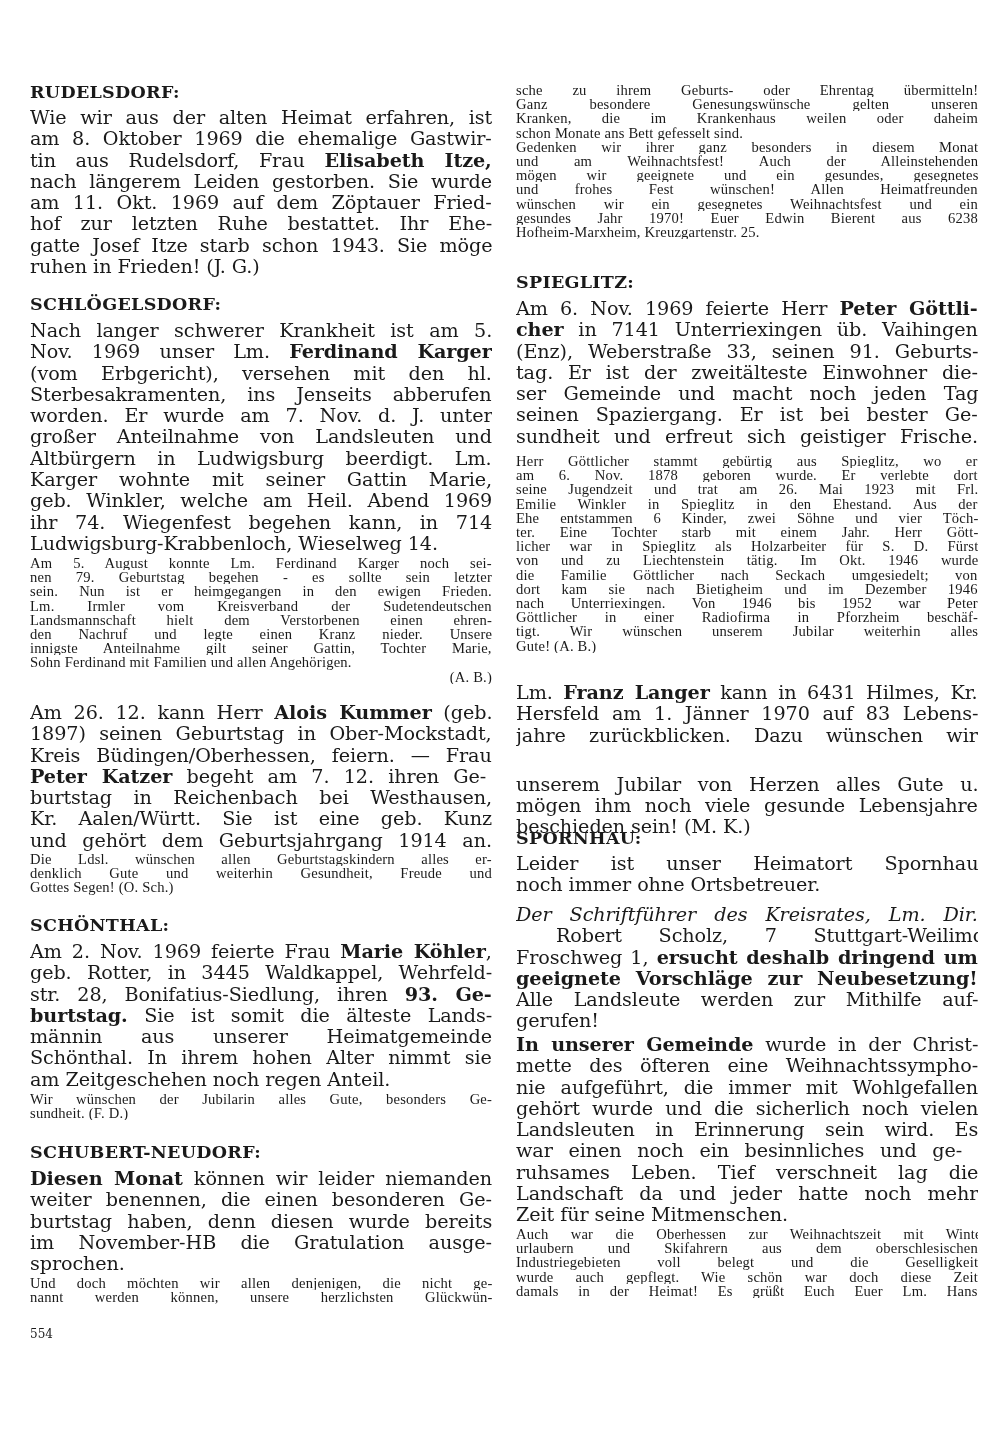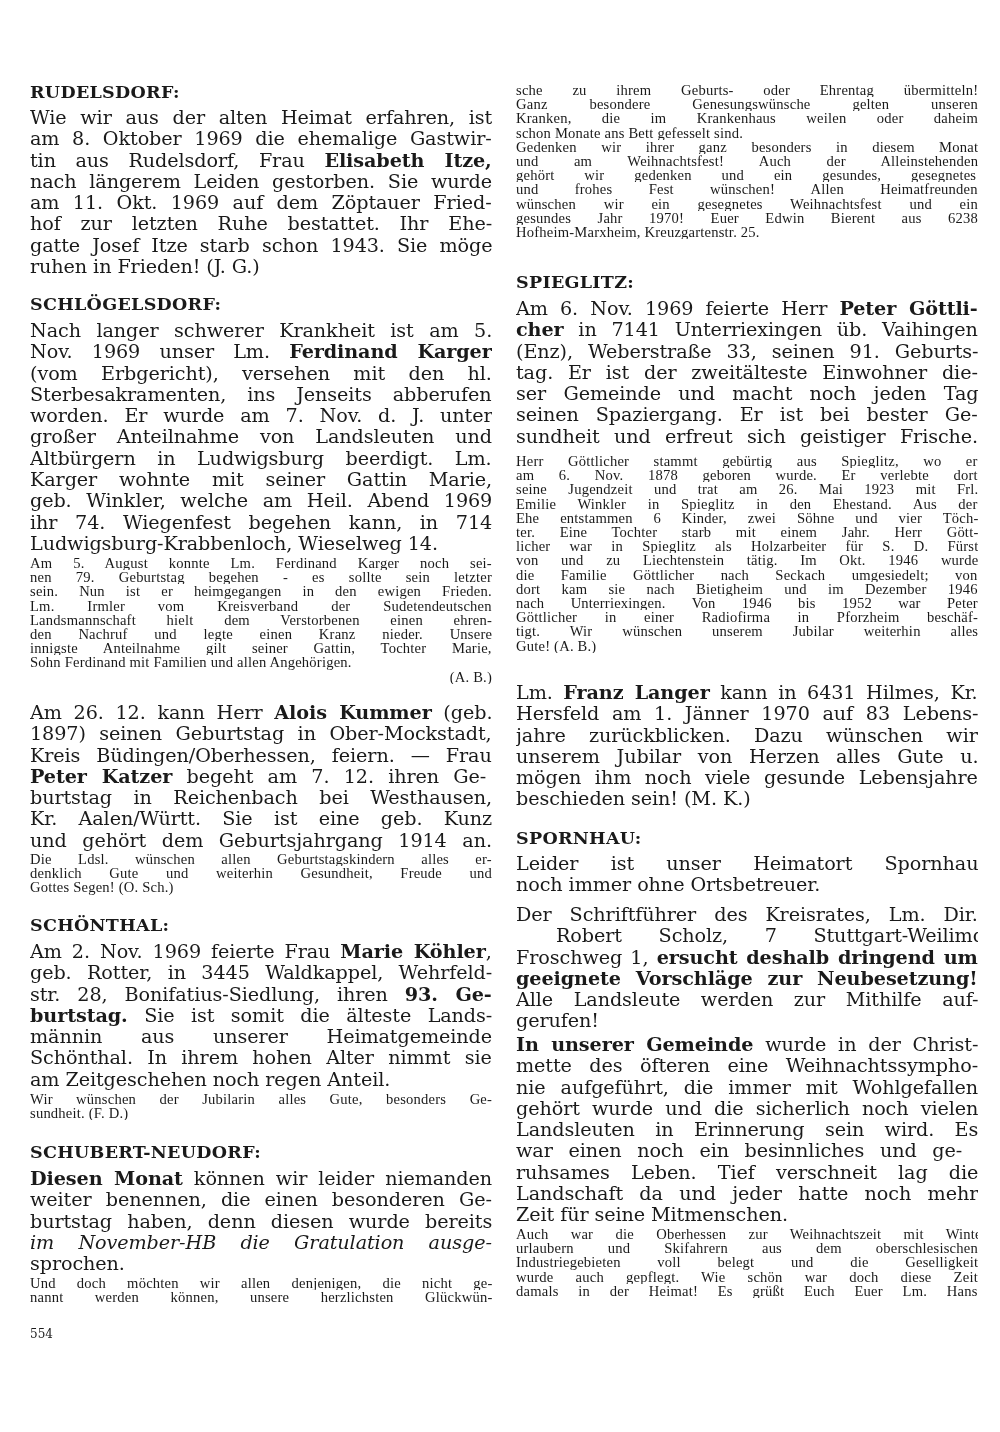--- a/index.html
+++ b/index.html
@@ -96,39 +96,39 @@
     <span class="line last"><span style="display: inline-block; white-space: nowrap;">sundheit. (F. D.)</span></span>
   </div>
 
   <div class="blk head" style="top:1142px;">
     <span class="line last"><span style="display: inline-block; white-space: nowrap;">SCHUBERT-NEUDORF:</span></span>
   </div>
   <div class="blk big" style="top:1168px;">
     <span class="line"><span style="display: inline-block; white-space: nowrap; word-spacing: 5px;"><b>Diesen Monat</b><span> können wir leider niemanden</span></span></span>
     <span class="line"><span style="display: inline-block; white-space: nowrap; word-spacing: 8.2px;">weiter benennen, die einen besonderen Ge-</span></span>
     <span class="line"><span style="display: inline-block; white-space: nowrap; word-spacing: 9.2px;">burtstag haben, denn diesen wurde bereits</span></span>
-    <span class="line"><span style="display: inline-block; white-space: nowrap; word-spacing: 18.25px; font-style: italic;">im November-HB die Gratulation ausge-</span></span>
+    <span class="line"><span style="display: inline-block; white-space: nowrap; word-spacing: 18.25px;">im November-HB die Gratulation ausge-</span></span>
     <span class="line last"><span style="display: inline-block; white-space: nowrap;">sprochen.</span></span>
   </div>
   <div class="blk small" style="top:1276px;">
     <span class="line"><span style="display: inline-block; white-space: nowrap; word-spacing: 17.25px;">Und doch möchten wir allen denjenigen, die nicht ge-</span></span>
     <span class="line"><span style="display: inline-block; white-space: nowrap; word-spacing: 27.6px;">nannt werden können, unsere herzlichsten Glückwün-</span></span>
   </div>
 </div>
 
 <div class="col col-right">
 
   <div class="blk small" style="top:83px;">
     <span class="line"><span style="display: inline-block; white-space: nowrap; word-spacing: 25.8333px;">sche zu ihrem Geburts- oder Ehrentag übermitteln!</span></span>
     <span class="line"><span style="display: inline-block; white-space: nowrap; word-spacing: 38px;">Ganz besondere Genesungswünsche gelten unseren</span></span>
     <span class="line"><span style="display: inline-block; white-space: nowrap; word-spacing: 26.5px;">Kranken, die im Krankenhaus weilen oder daheim</span></span>
     <span class="line last"><span style="display: inline-block; white-space: nowrap;">schon Monate ans Bett gefesselt sind.</span></span>
     <span class="line"><span style="display: inline-block; white-space: nowrap; word-spacing: 20.5714px;">Gedenken wir ihrer ganz besonders in diesem Monat</span></span>
     <span class="line"><span style="display: inline-block; white-space: nowrap; word-spacing: 31.6px;">und am Weihnachtsfest! Auch der Alleinstehenden</span></span>
-    <span class="line"><span style="display: inline-block; white-space: nowrap; word-spacing: 26px;">gehört wir gedenken und ein gesundes, gesegnetes</span></span>
+    <span class="line"><span style="display: inline-block; white-space: nowrap; word-spacing: 26px;">mögen wir geeignete und ein gesundes, gesegnetes</span></span>
     <span class="line"><span style="display: inline-block; white-space: nowrap; word-spacing: 32.4px;">und frohes Fest wünschen! Allen Heimatfreunden</span></span>
     <span class="line"><span style="display: inline-block; white-space: nowrap; word-spacing: 23.8333px;">wünschen wir ein gesegnetes Weihnachtsfest und ein</span></span>
     <span class="line"><span style="display: inline-block; white-space: nowrap; word-spacing: 22.5714px;">gesundes Jahr 1970! Euer Edwin Bierent aus 6238</span></span>
     <span class="line last"><span style="display: inline-block; white-space: nowrap;">Hofheim-Marxheim, Kreuzgartenstr. 25.</span></span>
   </div>
 
   <div class="blk head" style="top:272px;">
     <span class="line last"><span style="display: inline-block; white-space: nowrap;">SPIEGLITZ:</span></span>
   </div>
   <div class="blk big" style="top:298px;">
@@ -153,34 +153,34 @@
     <span class="line"><span style="display: inline-block; white-space: nowrap; word-spacing: 17.375px;">dort kam sie nach Bietigheim und im Dezember 1946</span></span>
     <span class="line"><span style="display: inline-block; white-space: nowrap; word-spacing: 22.4286px;">nach Unterriexingen. Von 1946 bis 1952 war Peter</span></span>
     <span class="line"><span style="display: inline-block; white-space: nowrap; word-spacing: 23.6667px;">Göttlicher in einer Radiofirma in Pforzheim beschäf-</span></span>
     <span class="line"><span style="display: inline-block; white-space: nowrap; word-spacing: 26px;">tigt. Wir wünschen unserem Jubilar weiterhin alles</span></span>
     <span class="line last"><span style="display: inline-block; white-space: nowrap;">Gute! (A. B.)</span></span>
   </div>
   <div class="blk big" style="top:682px;">
     <span class="line"><span style="display: inline-block; white-space: nowrap; word-spacing: 4.57143px;"><span>Lm. </span><b>Franz Langer</b><span> kann in 6431 Hilmes, Kr.</span></span></span>
     <span class="line"><span style="display: inline-block; white-space: nowrap; word-spacing: 6.71429px;">Hersfeld am 1. Jänner 1970 auf 83 Lebens-</span></span>
     <span class="line"><span style="display: inline-block; white-space: nowrap; word-spacing: 17.25px;">jahre zurückblicken. Dazu wünschen wir</span></span>
-    <span class="line"><span style="display: inline-block; white-space: nowrap; word-spacing: 10.6667px;">unserem Jubilar von Herzen alles Gute u.</span></span>
+    <span class="line"><span style="display: inline-block; white-space: nowrap; word-spacing: 10.6667px; margin-top: 28px;">unserem Jubilar von Herzen alles Gute u.</span></span>
     <span class="line"><span style="display: inline-block; white-space: nowrap; word-spacing: 7.6px;">mögen ihm noch viele gesunde Lebensjahre</span></span>
     <span class="line last"><span style="display: inline-block; white-space: nowrap;">beschieden sein! (M. K.)</span></span>
   </div>
 
   <div class="blk head" style="top:828px;">
     <span class="line last"><span style="display: inline-block; white-space: nowrap;">SPORNHAU:</span></span>
   </div>
   <div class="blk big" style="top:853px;">
     <span class="line"><span style="display: inline-block; white-space: nowrap; word-spacing: 26.25px;">Leider ist unser Heimatort Spornhau</span></span>
     <span class="line last"><span style="display: inline-block; white-space: nowrap;">noch immer ohne Ortsbetreuer.</span></span>
   </div>
   <div class="blk big" style="top:904px;">
-    <span class="line"><span style="display: inline-block; white-space: nowrap; word-spacing: 12px;">Der Schriftführer des Kreisrates, Lm. Dir.</span></span>
+    <span class="line"><span style="display: inline-block; white-space: nowrap; word-spacing: 12px; font-style: italic;">Der Schriftführer des Kreisrates, Lm. Dir.</span></span>
     <span class="line"><span style="display: inline-block; white-space: nowrap; word-spacing: 30.6667px; margin-left: 40px;">Robert Scholz, 7 Stuttgart-Weilimdorf,</span></span>
     <span class="line"><span style="display: inline-block; white-space: nowrap; word-spacing: 2.2px;"><span>Froschweg 1, </span><b>ersucht deshalb dringend um</b></span></span>
     <span class="line"><span style="display: inline-block; white-space: nowrap; word-spacing: 8.33333px;"><b>geeignete Vorschläge zur Neubesetzung!</b></span></span>
     <span class="line"><span style="display: inline-block; white-space: nowrap; word-spacing: 14.6px;">Alle Landsleute werden zur Mithilfe auf-</span></span>
     <span class="line last"><span style="display: inline-block; white-space: nowrap;">gerufen!</span></span>
   </div>
   <div class="blk big" style="top:1034px;">
     <span class="line"><span style="display: inline-block; white-space: nowrap; word-spacing: 5.83333px;"><b>In unserer Gemeinde</b><span> wurde in der Christ-</span></span></span>
     <span class="line"><span style="display: inline-block; white-space: nowrap; word-spacing: 11.5px;">mette des öfteren eine Weihnachtssympho-</span></span>
     <span class="line"><span style="display: inline-block; white-space: nowrap; word-spacing: 9px;">nie aufgeführt, die immer mit Wohlgefallen</span></span>

